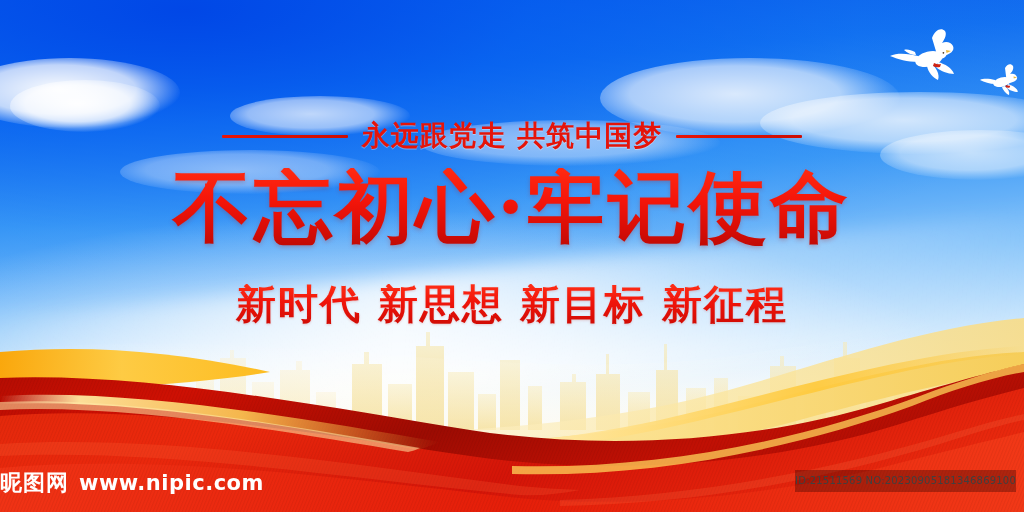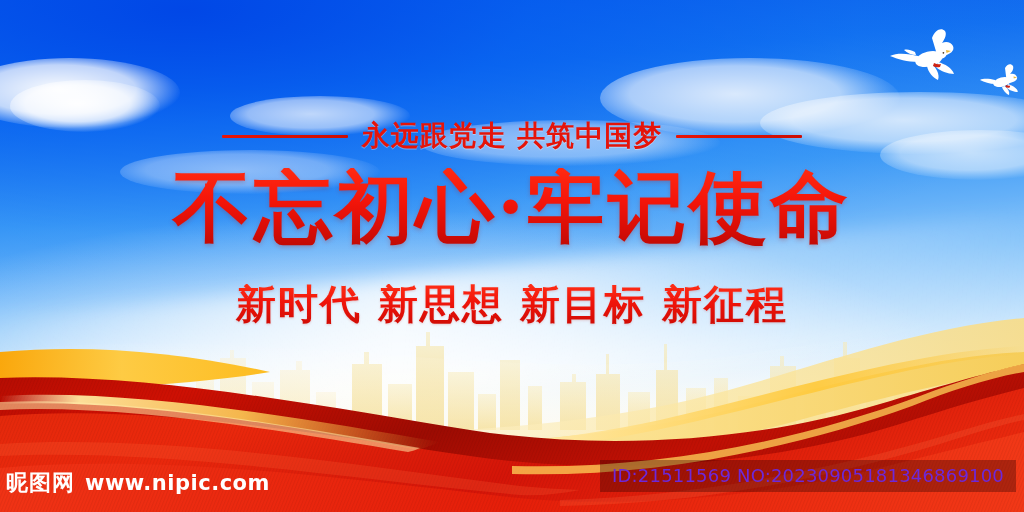--- a/index.html
+++ b/index.html
@@ -166,21 +166,21 @@
     font-size: 13.5px;
     line-height: 21px;
     letter-spacing: 1.2px;
     color: #e2170c;
     white-space: nowrap;
   }
 
   
   .brand {
     position: absolute;
-    left: 6px;
+    left: 0;
     bottom: 14px;
     display: flex;
     align-items: baseline;
     gap: 10px;
     white-space: nowrap;
   }
   .brand-cn {
     font-family: "DejaVu Serif", "Liberation Serif", serif;
     font-weight: bold;
     font-size: 22px;
@@ -193,25 +193,25 @@
     font-size: 21px;
     letter-spacing: 0.5px;
     color: #ffffff;
     margin-top: 44px;
   }
 
   .idbadge {
     position: absolute;
     right: 8px;
     bottom: 20px;
-    padding: 5px 12px 6px;
+    padding: 5px 0 6px;
     background: rgba(40,0,0,0.34);
-    color: #6d28d9;
+    color: #404040;
     font-family: "DejaVu Sans", "Liberation Sans", sans-serif;
-    font-size: 18px;
+    font-size: 10px;
     letter-spacing: 0.2px;
     white-space: nowrap;
   }
 </style>
 </head>
 <body>
 
 <div id="poster">
 
   <div class="sky"></div>

